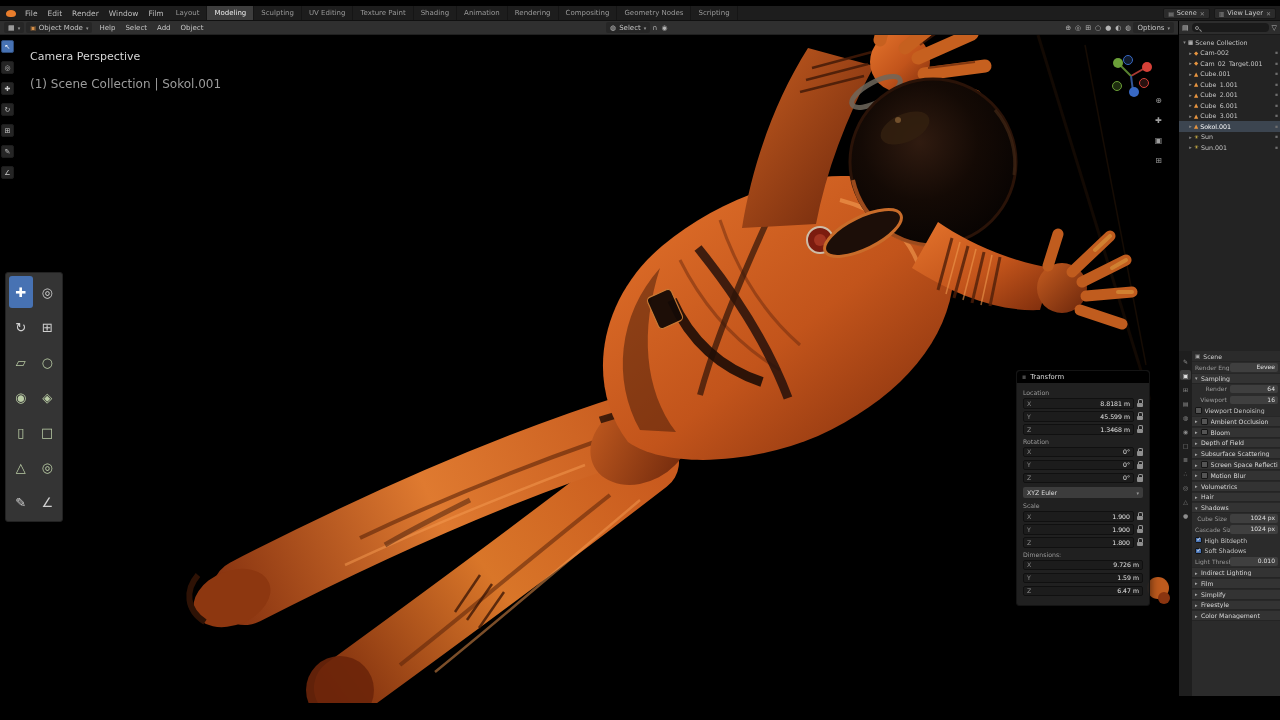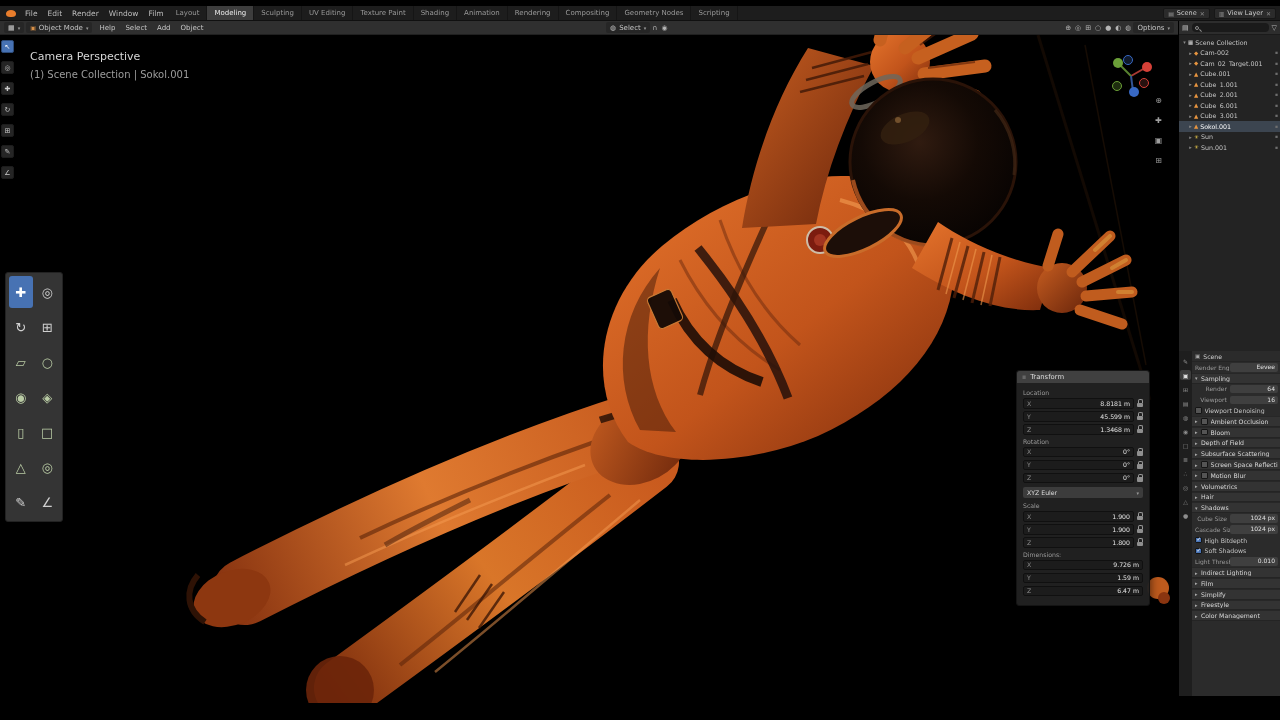--- a/index.html
+++ b/index.html
@@ -32,21 +32,21 @@
   .mode-ic{color:#d89047;font-size:6px}
   .vh-menus{display:flex}
   .vh-sp{flex:1}
   .vh-icons{display:flex;align-items:center;gap:4px}
   .vh-icon{font-size:7px;color:#b5b5b5}
 
   
   .viewport{position:absolute;left:0;top:29px;width:1178px;height:668px;background:#000;overflow:hidden}
   .vp-overlay{position:absolute;left:30px;top:15px;z-index:5}
   .vp-l1{font-size:11px;color:#d6d6d6}
-  .vp-l2{font-size:10px;color:#9c9c9c;margin-top:6px}
+  .vp-l2{font-size:12px;color:#9c9c9c;margin-top:14px}
 
   .ltb{position:absolute;left:1px;top:5px;display:flex;flex-direction:column;gap:8px;z-index:6}
   .ltb-btn{width:13px;height:13px;background:rgba(44,44,44,.85);border:1px solid #1c1c1c;border-radius:2px;
     color:#c9c9c9;font-size:7px;display:flex;align-items:center;justify-content:center}
   .ltb-btn.active{background:#4772b3;color:#fff;border-color:#2c4a78}
 
   .palette{position:absolute;left:5px;top:237px;width:58px;background:rgba(56,56,56,.92);
     border:1px solid #222;border-radius:3px;padding:3px;display:grid;grid-template-columns:1fr 1fr;gap:3px;z-index:6}
   .pal-btn{height:32px;display:flex;align-items:center;justify-content:center;font-size:13px;
     color:#d0d0d0;border-radius:3px}
@@ -54,21 +54,21 @@
   .pal-btn.tint{color:#b9cba4}
 
   .gizmo{position:absolute;left:1108px;top:17px;width:46px;height:46px;z-index:6;opacity:.95}
   .navstack{position:absolute;left:1152px;top:59px;display:flex;flex-direction:column;gap:7px;z-index:6}
   .nav-btn{width:13px;height:13px;display:flex;align-items:center;justify-content:center;
     font-size:8px;color:#9f9f9f}
 
   
   .tpanel{position:absolute;left:1016px;top:335px;width:134px;background:rgba(33,33,33,.96);
     border:1px solid #141414;border-radius:3px;box-shadow:0 4px 10px rgba(0,0,0,.65);z-index:10}
-  .tp-header{height:12px;background:#404040;border-radius:3px 3px 0 0;display:flex;align-items:center;
+  .tp-header{height:12px;background:#000000;border-radius:3px 3px 0 0;display:flex;align-items:center;
     gap:4px;padding:3px 5px;font-size:6.8px;color:#ddd}
   .tp-grip{font-size:5px;color:#8a8a8a}
   .tp-body{padding:3px 6px 6px}
   .tp-label{font-size:6.2px;color:#9a9a9a;margin:3px 0 2px}
   .tp-row{display:flex;align-items:center;gap:3px;margin-bottom:2.5px}
   .tp-field{flex:1;height:10.5px;background:#1c1c1c;border:1px solid #101010;border-radius:2px;
     display:flex;align-items:center;padding:0 3px;font-size:6.2px}
   .tp-axis{color:#8d8d8d;width:7px}
   .tp-val{flex:1;text-align:right;color:#e4e4e4;white-space:nowrap}
   .tp-dropdown{height:11px;background:#3c3c3c;border-radius:2px;display:flex;align-items:center;

